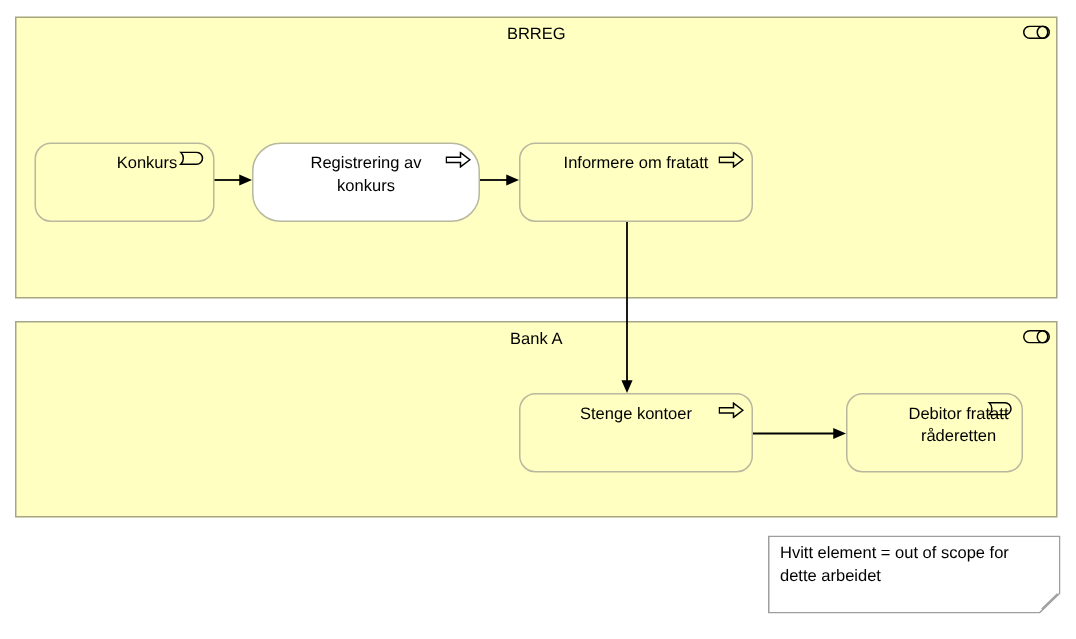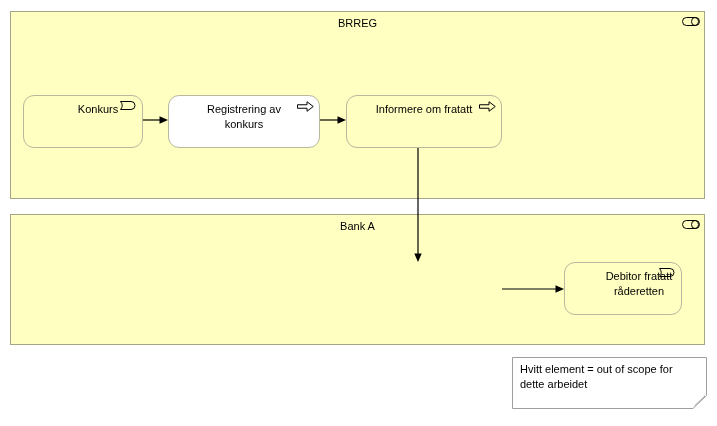--- a/index.html
+++ b/index.html
@@ -66,38 +66,46 @@
 
   <div class="element" style="left:23px; top:95px; width:120px;padding-left:29px;">
     <span class="el-label" style="width:90px;">Konkurs</span>
     <span class="el-icon">
       <svg class="icon-svg" width="18" height="9" viewBox="0 0 18 9">
         <path d="M1.5 0.5 H12 A4 4 0 0 1 12 8.5 H1.5 A5.5 5.5 0 0 0 1.5 0.5 Z"></path>
       </svg>
     </span>
   </div>
 
-  <div class="element out-of-scope" style="left:168px; top:95px; width:152px;">
+  <div class="element out-of-scope" style="left:168px; top:95px; width:152px;border-radius:19px;">
     <span class="el-label" style="width:98px;">Registrering av konkurs</span>
     <span class="el-icon">
       <svg class="icon-svg" width="17" height="11" viewBox="0 0 17 11">
         <path d="M0.5 3.75 H10 V0.75 L16.25 5.5 L10 10.25 V7.25 H0.5 Z"></path>
       </svg>
     </span>
   </div>
 
   <div class="element" style="left:346px; top:95px; width:156px;">
     <span class="el-label" style="width:98px;">Informere om fratatt</span>
     <span class="el-icon">
       <svg class="icon-svg" width="17" height="11" viewBox="0 0 17 11">
         <path d="M0.5 3.75 H10 V0.75 L16.25 5.5 L10 10.25 V7.25 H0.5 Z"></path>
       </svg>
     </span>
   </div>
 
+  <div class="element" style="left:346px; top:262px; width:156px;">
+    <span class="el-label" style="width:120px;">Stenge kontoer</span>
+    <span class="el-icon">
+      <svg class="icon-svg" width="17" height="11" viewBox="0 0 17 11">
+        <path d="M0.5 3.75 H10 V0.75 L16.25 5.5 L10 10.25 V7.25 H0.5 Z"></path>
+      </svg>
+    </span>
+  </div>
 
   <div class="element" style="left:564px; top:262px; width:118px;padding-left:32px;">
     <span class="el-label" style="width:84px;">Debitor fratatt råderetten</span>
     <span class="el-icon">
       <svg class="icon-svg" width="18" height="9" viewBox="0 0 18 9">
         <path d="M1.5 0.5 H12 A4 4 0 0 1 12 8.5 H1.5 A5.5 5.5 0 0 0 1.5 0.5 Z"></path>
       </svg>
     </span>
   </div>
 

